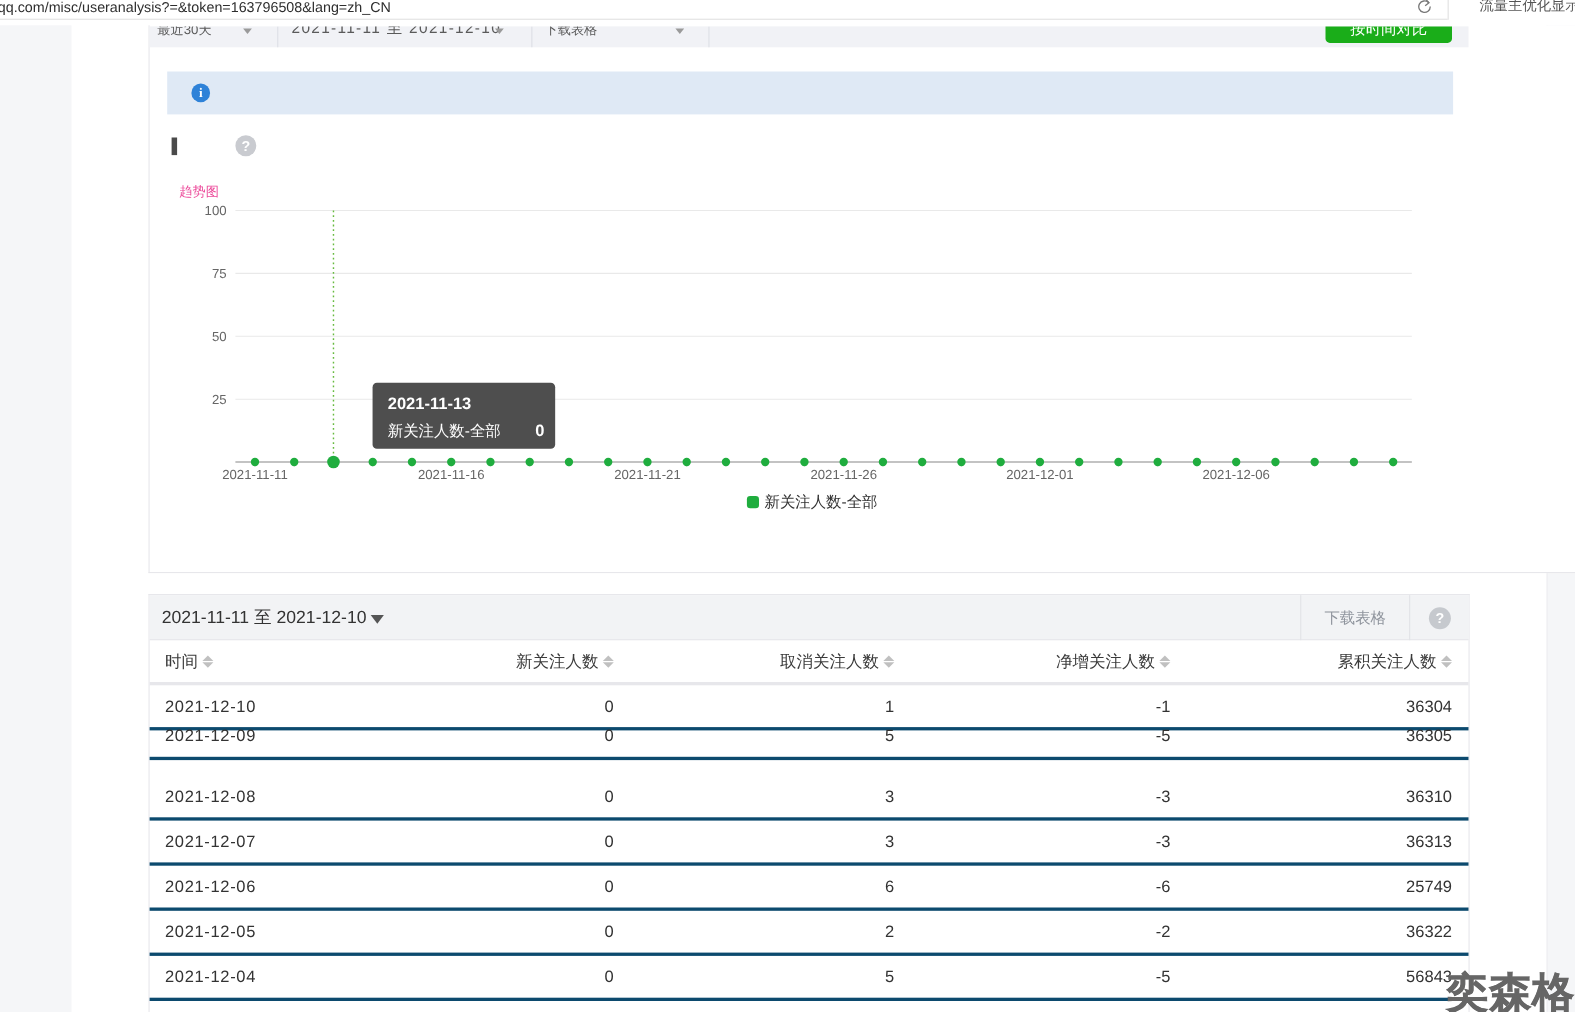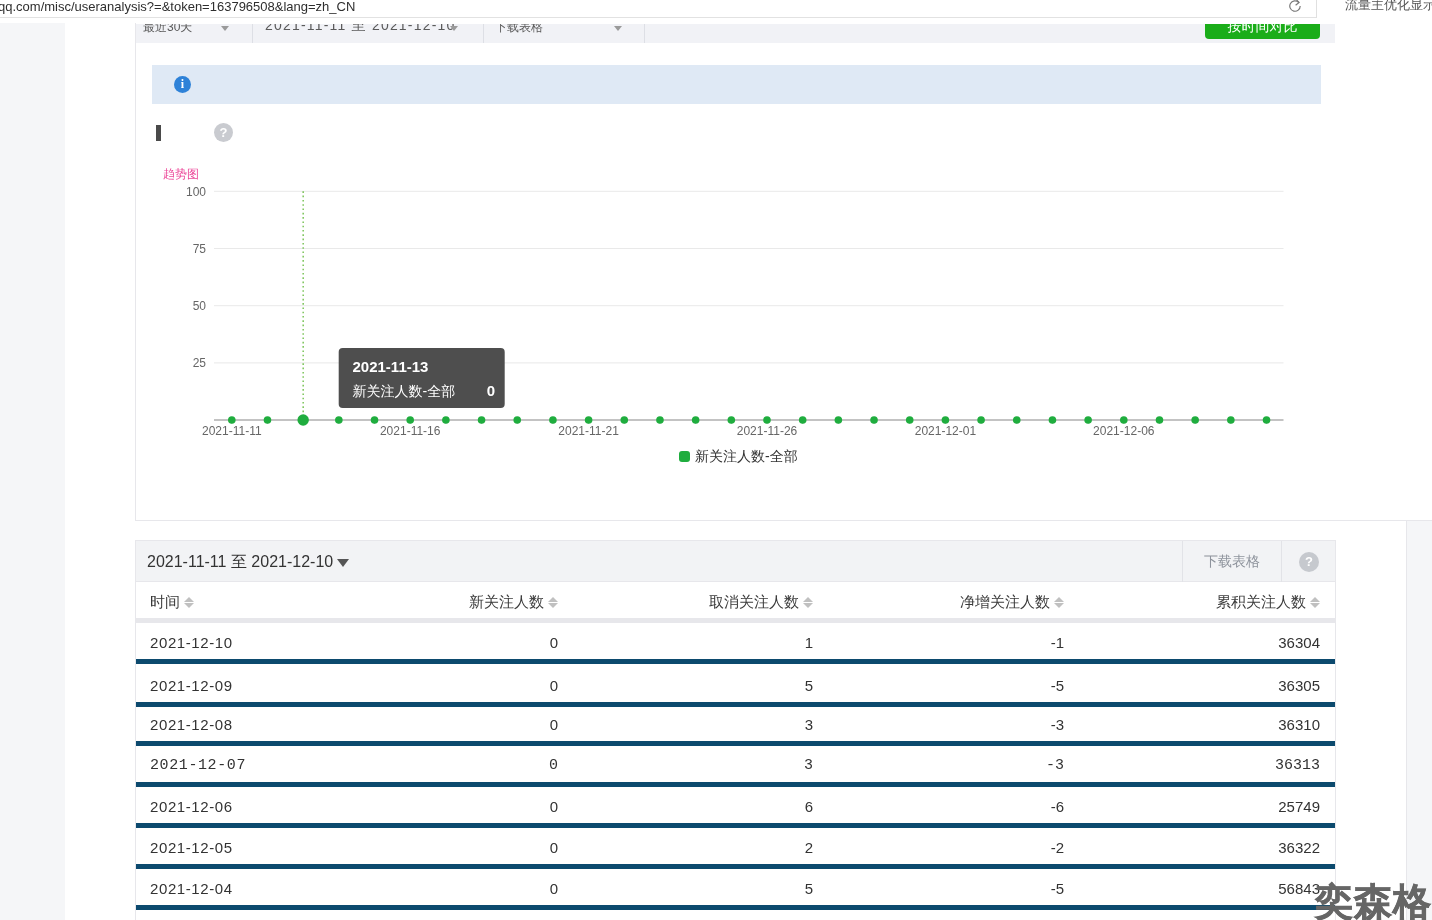--- a/index.html
+++ b/index.html
@@ -37,21 +37,21 @@
 
 
 #panel2 { position:absolute; left:135px; top:540px; width:1201px; height:380px; background:#fff; border:1px solid #e7e7eb; border-bottom:none; }
 #thead2 { position:absolute; left:0; top:0; width:1199px; height:41px; background:#f2f3f5; border-bottom:1px solid #e7e7eb; }
 #ttitle { position:absolute; left:11px; top:0; line-height:41px; font-size:16px; color:#333; }
 #tcaret { position:absolute; left:201px; top:18px; width:0; height:0; border-left:6.5px solid transparent; border-right:6.5px solid transparent; border-top:8px solid #555; }
 .hsep { position:absolute; top:0; width:1px; height:41px; background:#e2e3e7; }
 #download { position:absolute; left:1047px; top:0; width:98px; text-align:center; line-height:41px; font-size:14px; color:#8f949d; }
 #thelp { position:absolute; left:1163px; top:11px; width:20px; height:20px; border-radius:50%; background:#c6c9ce; color:#fff; font-size:13px; font-weight:bold; text-align:center; line-height:20px; }
 
-.trow { position:absolute; left:0; width:1199px; height:41px; border-bottom:5px solid #0c4a6e; font-size:15px; color:#333; }
+.trow { position:absolute; left:0; width:1199px; height:41px; border-bottom:3px solid #0c4a6e; font-size:15px; color:#333; }
 .trow .c1 { position:absolute; left:14px; top:0; line-height:40px; letter-spacing:0.6px; }
 .trow .num { position:absolute; top:0; line-height:40px; text-align:right; }
 .r2 { right:777px; } .r3 { right:522px; } .r4 { right:271px; } .r5 { right:15px; }
 .hcell { position:absolute; top:0; line-height:40px; font-size:15px; color:#3a3a3a; }
 .sorticon { display:inline-block; width:10px; height:11px; margin-left:4px; vertical-align:-1px; position:relative; }
 .sorticon:before { content:""; position:absolute; left:0; top:0; border-left:5px solid transparent; border-right:5px solid transparent; border-bottom:5px solid #c0c0c0; }
 .sorticon:after { content:""; position:absolute; left:0; bottom:0; border-left:5px solid transparent; border-right:5px solid transparent; border-top:5px solid #c0c0c0; }
 
 #watermark { position:absolute; left:1315px; top:877px; font-size:38px; font-weight:bold; color:#666; letter-spacing:1px; -webkit-text-stroke:0.7px #666; white-space:nowrap; z-index:50; }
 </style>
@@ -195,35 +195,35 @@
     <span class="hcell num r4">净增关注人数<i class="sorticon"></i></span>
     <span class="hcell num r5">累积关注人数<i class="sorticon"></i></span>
   </div>
   <div class="trow" style="top: 82px;">
       <span class="c1">2021-12-10</span>
       <span class="num r2">0</span>
       <span class="num r3">1</span>
       <span class="num r4">-1</span>
       <span class="num r5">36304</span>
     </div>
-  <div class="trow" style="top: 125px; text-decoration: underline;">
+  <div class="trow" style="top: 109px; text-decoration: underline;">
       <span class="c1">2021-12-09</span>
       <span class="num r2">0</span>
       <span class="num r3">5</span>
       <span class="num r4">-5</span>
       <span class="num r5">36305</span>
     </div>
   <div class="trow" style="top: 164px;">
       <span class="c1">2021-12-08</span>
       <span class="num r2">0</span>
       <span class="num r3">3</span>
       <span class="num r4">-3</span>
       <span class="num r5">36310</span>
     </div>
-  <div class="trow" style="top: 205px; font-family: Liberation Mono, monospace;">
+  <div class="trow" style="top: 205px;">
       <span class="c1">2021-12-07</span>
       <span class="num r2">0</span>
       <span class="num r3">3</span>
       <span class="num r4">-3</span>
       <span class="num r5">36313</span>
     </div>
   <div class="trow" style="top: 246px;">
       <span class="c1">2021-12-06</span>
       <span class="num r2">0</span>
       <span class="num r3">6</span>

